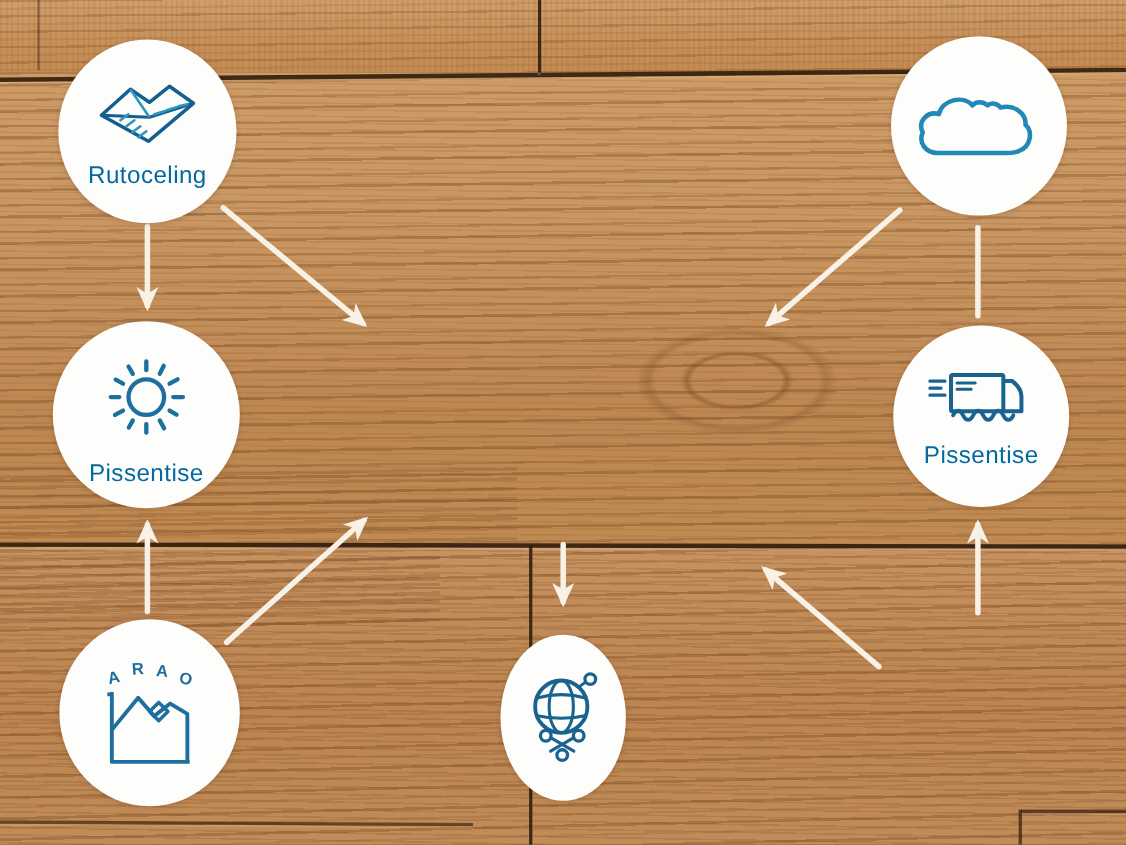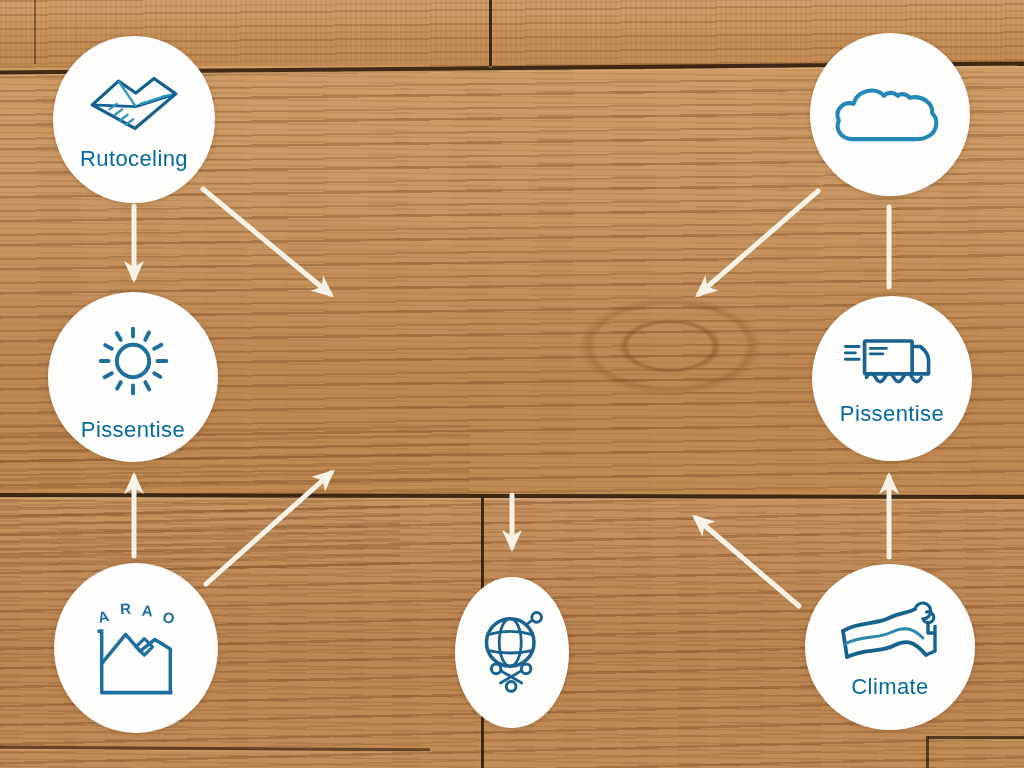--- a/index.html
+++ b/index.html
@@ -172,25 +172,14 @@
       <path d="M22,49 Q48,55 74,49" stroke-width="3.2"></path>
       <path d="M67,19 L74,14" stroke-width="3"></path>
       <circle cx="78" cy="11.5" r="5.5" stroke-width="3.4"></circle>
       <path d="M37,72 L61,86 M61,72 L37,86" stroke-width="3.2" stroke-linecap="round"></path>
       <circle cx="32" cy="70" r="5.5" stroke-width="3.4"></circle>
       <circle cx="66" cy="70" r="5.5" stroke-width="3.4"></circle>
       <circle cx="49" cy="90" r="5.5" stroke-width="3.4"></circle>
     </svg>
   </div>
 
-  <div class="node" id="node-climate">
-    <svg class="icon" width="112" height="72" viewBox="0 0 110 72" fill="none" stroke="#17638f">
-      <path d="M8,36 C24,26 40,30 54,23 C66,17 74,18 80,14" stroke-width="3.8" stroke-linecap="round"></path>
-      <path d="M80,14 a8,8 0 1 1 8,10 a5.5,5.5 0 1 0 3.5,-7" stroke-width="3.2" stroke-linecap="round"></path>
-      <path d="M93,26 L93,38 L100,38 L100,30 M100,38 L100,56 L91,60" stroke-width="3.4" stroke-linejoin="round"></path>
-      <path d="M12,62 C30,53 46,58 60,50 C72,44 80,47 91,60" stroke-width="3.8" stroke-linecap="round"></path>
-      <path d="M8,36 L12,62" stroke-width="3.8" stroke-linecap="round"></path>
-      <path d="M10,49 C27,40 44,44 57,37 C69,31 78,33 88,43" stroke-width="3" stroke-linecap="round" stroke="#2e86ad"></path>
-    </svg>
-    <div class="label">Climate</div>
-  </div>
 
 </div>
 
 </body></html>

